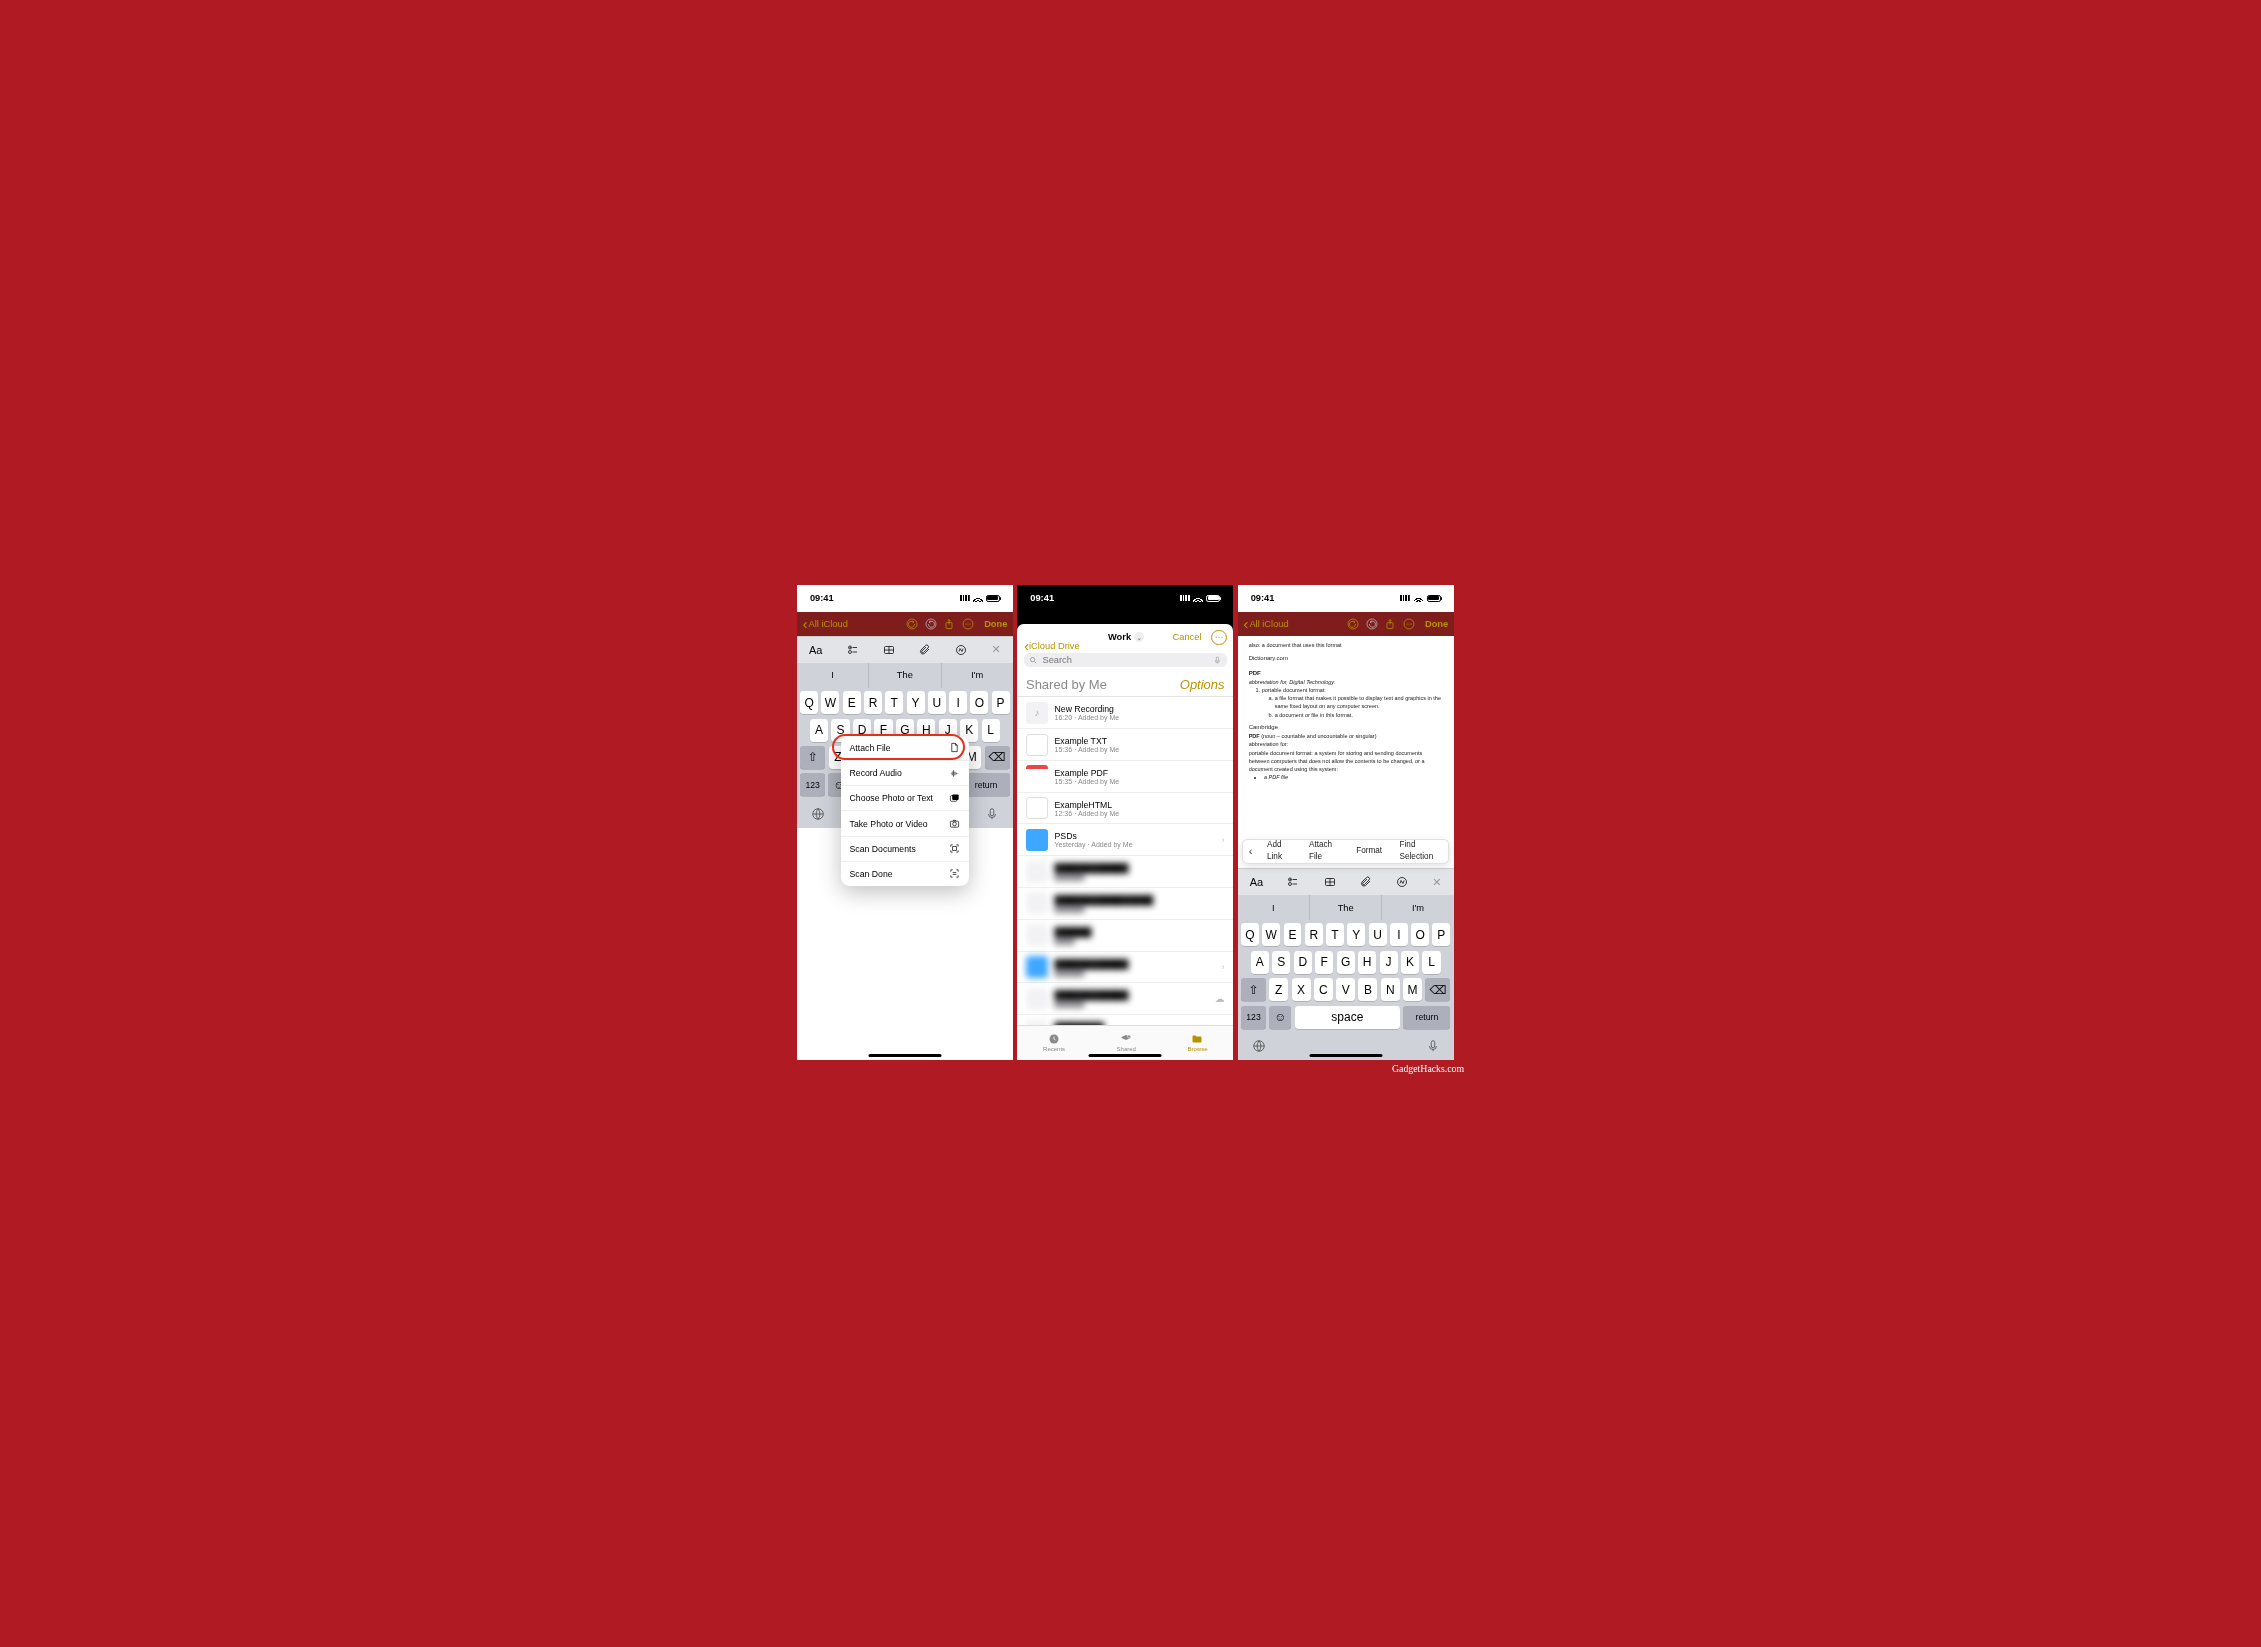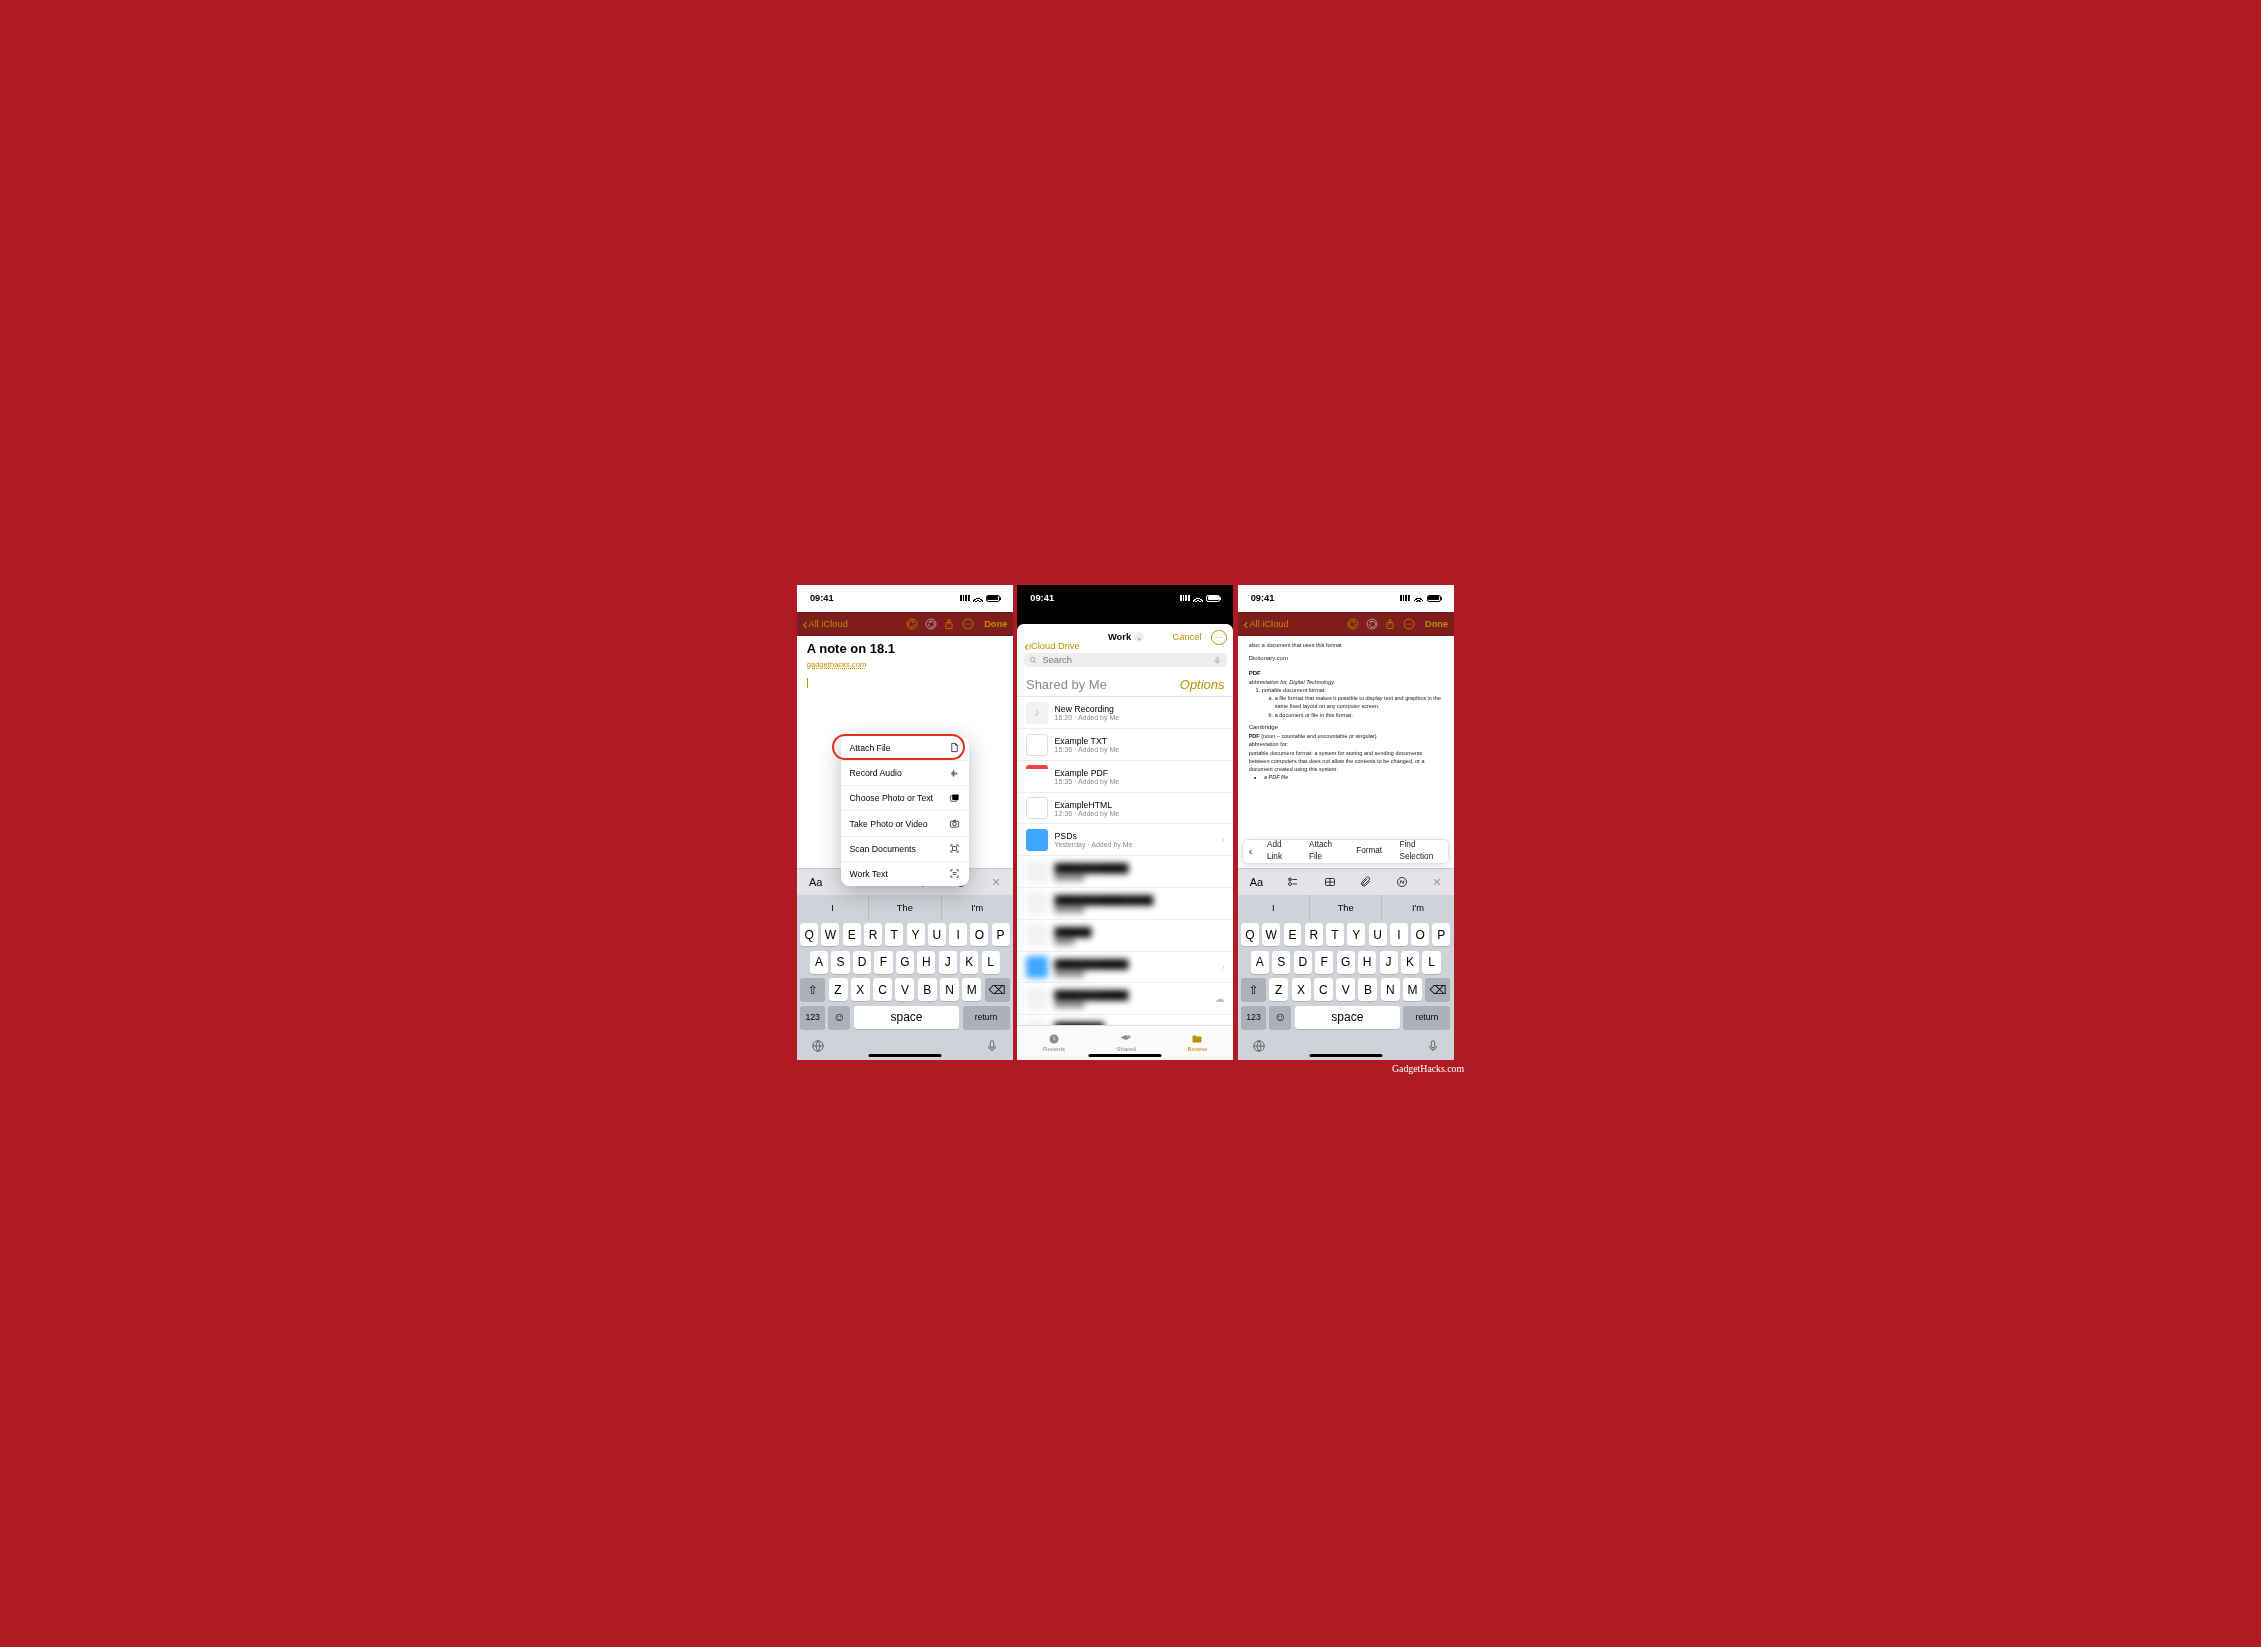--- a/index.html
+++ b/index.html
@@ -270,25 +270,20 @@
       <svg viewBox="0 0 24 24">
             <circle cx="12" cy="12" r="10" class="yellow"></circle>
             <circle cx="8" cy="12" r="1.2" fill="#b89200"></circle>
             <circle cx="12" cy="12" r="1.2" fill="#b89200"></circle>
             <circle cx="16" cy="12" r="1.2" fill="#b89200"></circle>
           </svg>
     </span>
     <span class="done">Done</span>
   </div>
 
-  <div class="note-body">
-    <div class="note-title">A note on 18.1</div>
-    <div class="note-link">gadgethacks.com</div>
-    <div class="cursor"></div>
-  </div>
 
   <div class="popup">
     <div class="popup-item">
       <span>Attach File</span>
       <svg class="picon" viewBox="0 0 24 24">
             <path d="M6 3h8l4 4v14H6z M14 3v4h4" fill="none" stroke="#000" stroke-width="1.5"></path>
           </svg>
     </div>
     <div class="popup-item">
       <span>Record Audio</span>
@@ -312,21 +307,21 @@
           </svg>
     </div>
     <div class="popup-item">
       <span>Scan Documents</span>
       <svg class="picon" viewBox="0 0 24 24">
             <path d="M4 4h4 M16 4h4 M4 20h4 M16 20h4 M4 4v4 M20 4v4 M4 16v4 M20 16v4" stroke="#000" stroke-width="1.5"></path>
             <rect x="8" y="8" width="8" height="8" fill="none" stroke="#000" stroke-width="1.5"></rect>
           </svg>
     </div>
     <div class="popup-item">
-      <span>Work Text</span>
+      <span>Scan Done</span>
       <svg class="picon" viewBox="0 0 24 24">
             <path d="M4 4h4 M16 4h4 M4 20h4 M16 20h4 M4 4v4 M20 4v4 M4 16v4 M20 16v4 M8 10h8 M8 14h8" stroke="#000" stroke-width="1.5"></path>
           </svg>
     </div>
   </div>
   <div class="highlight-ring"></div>
 
   <div class="kbd-tools">
     <span>Aa</span>
     <span>

